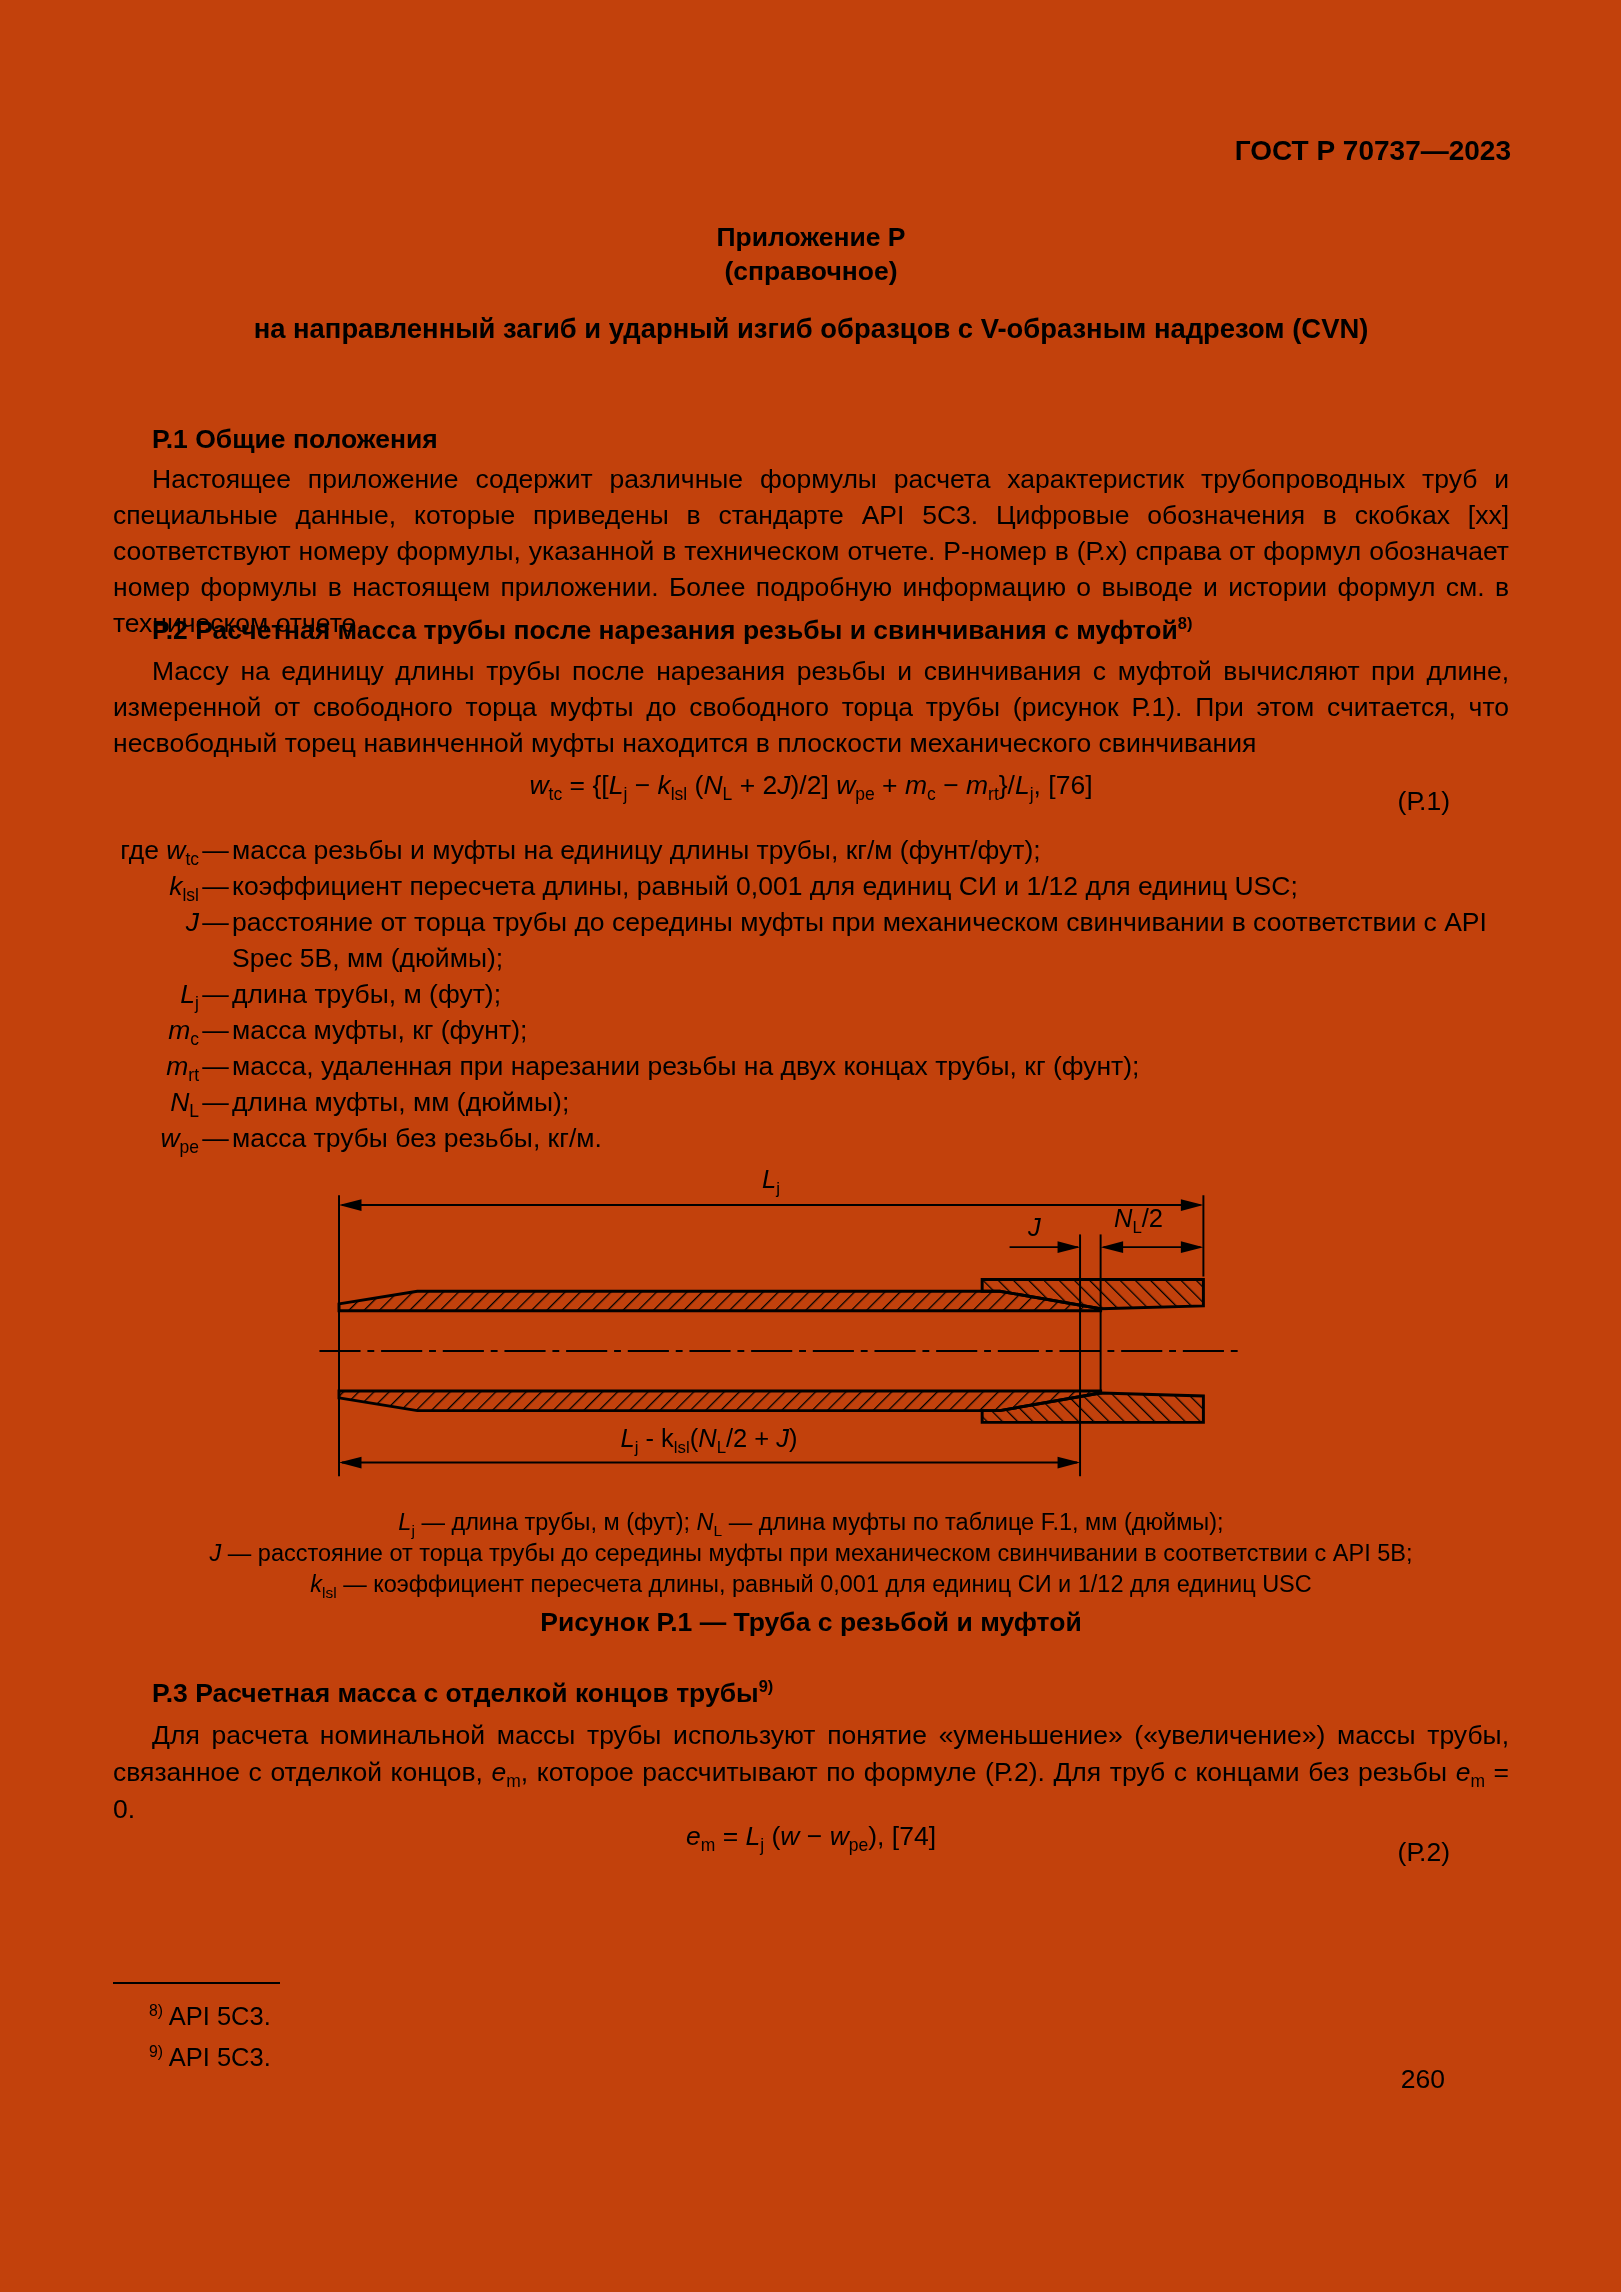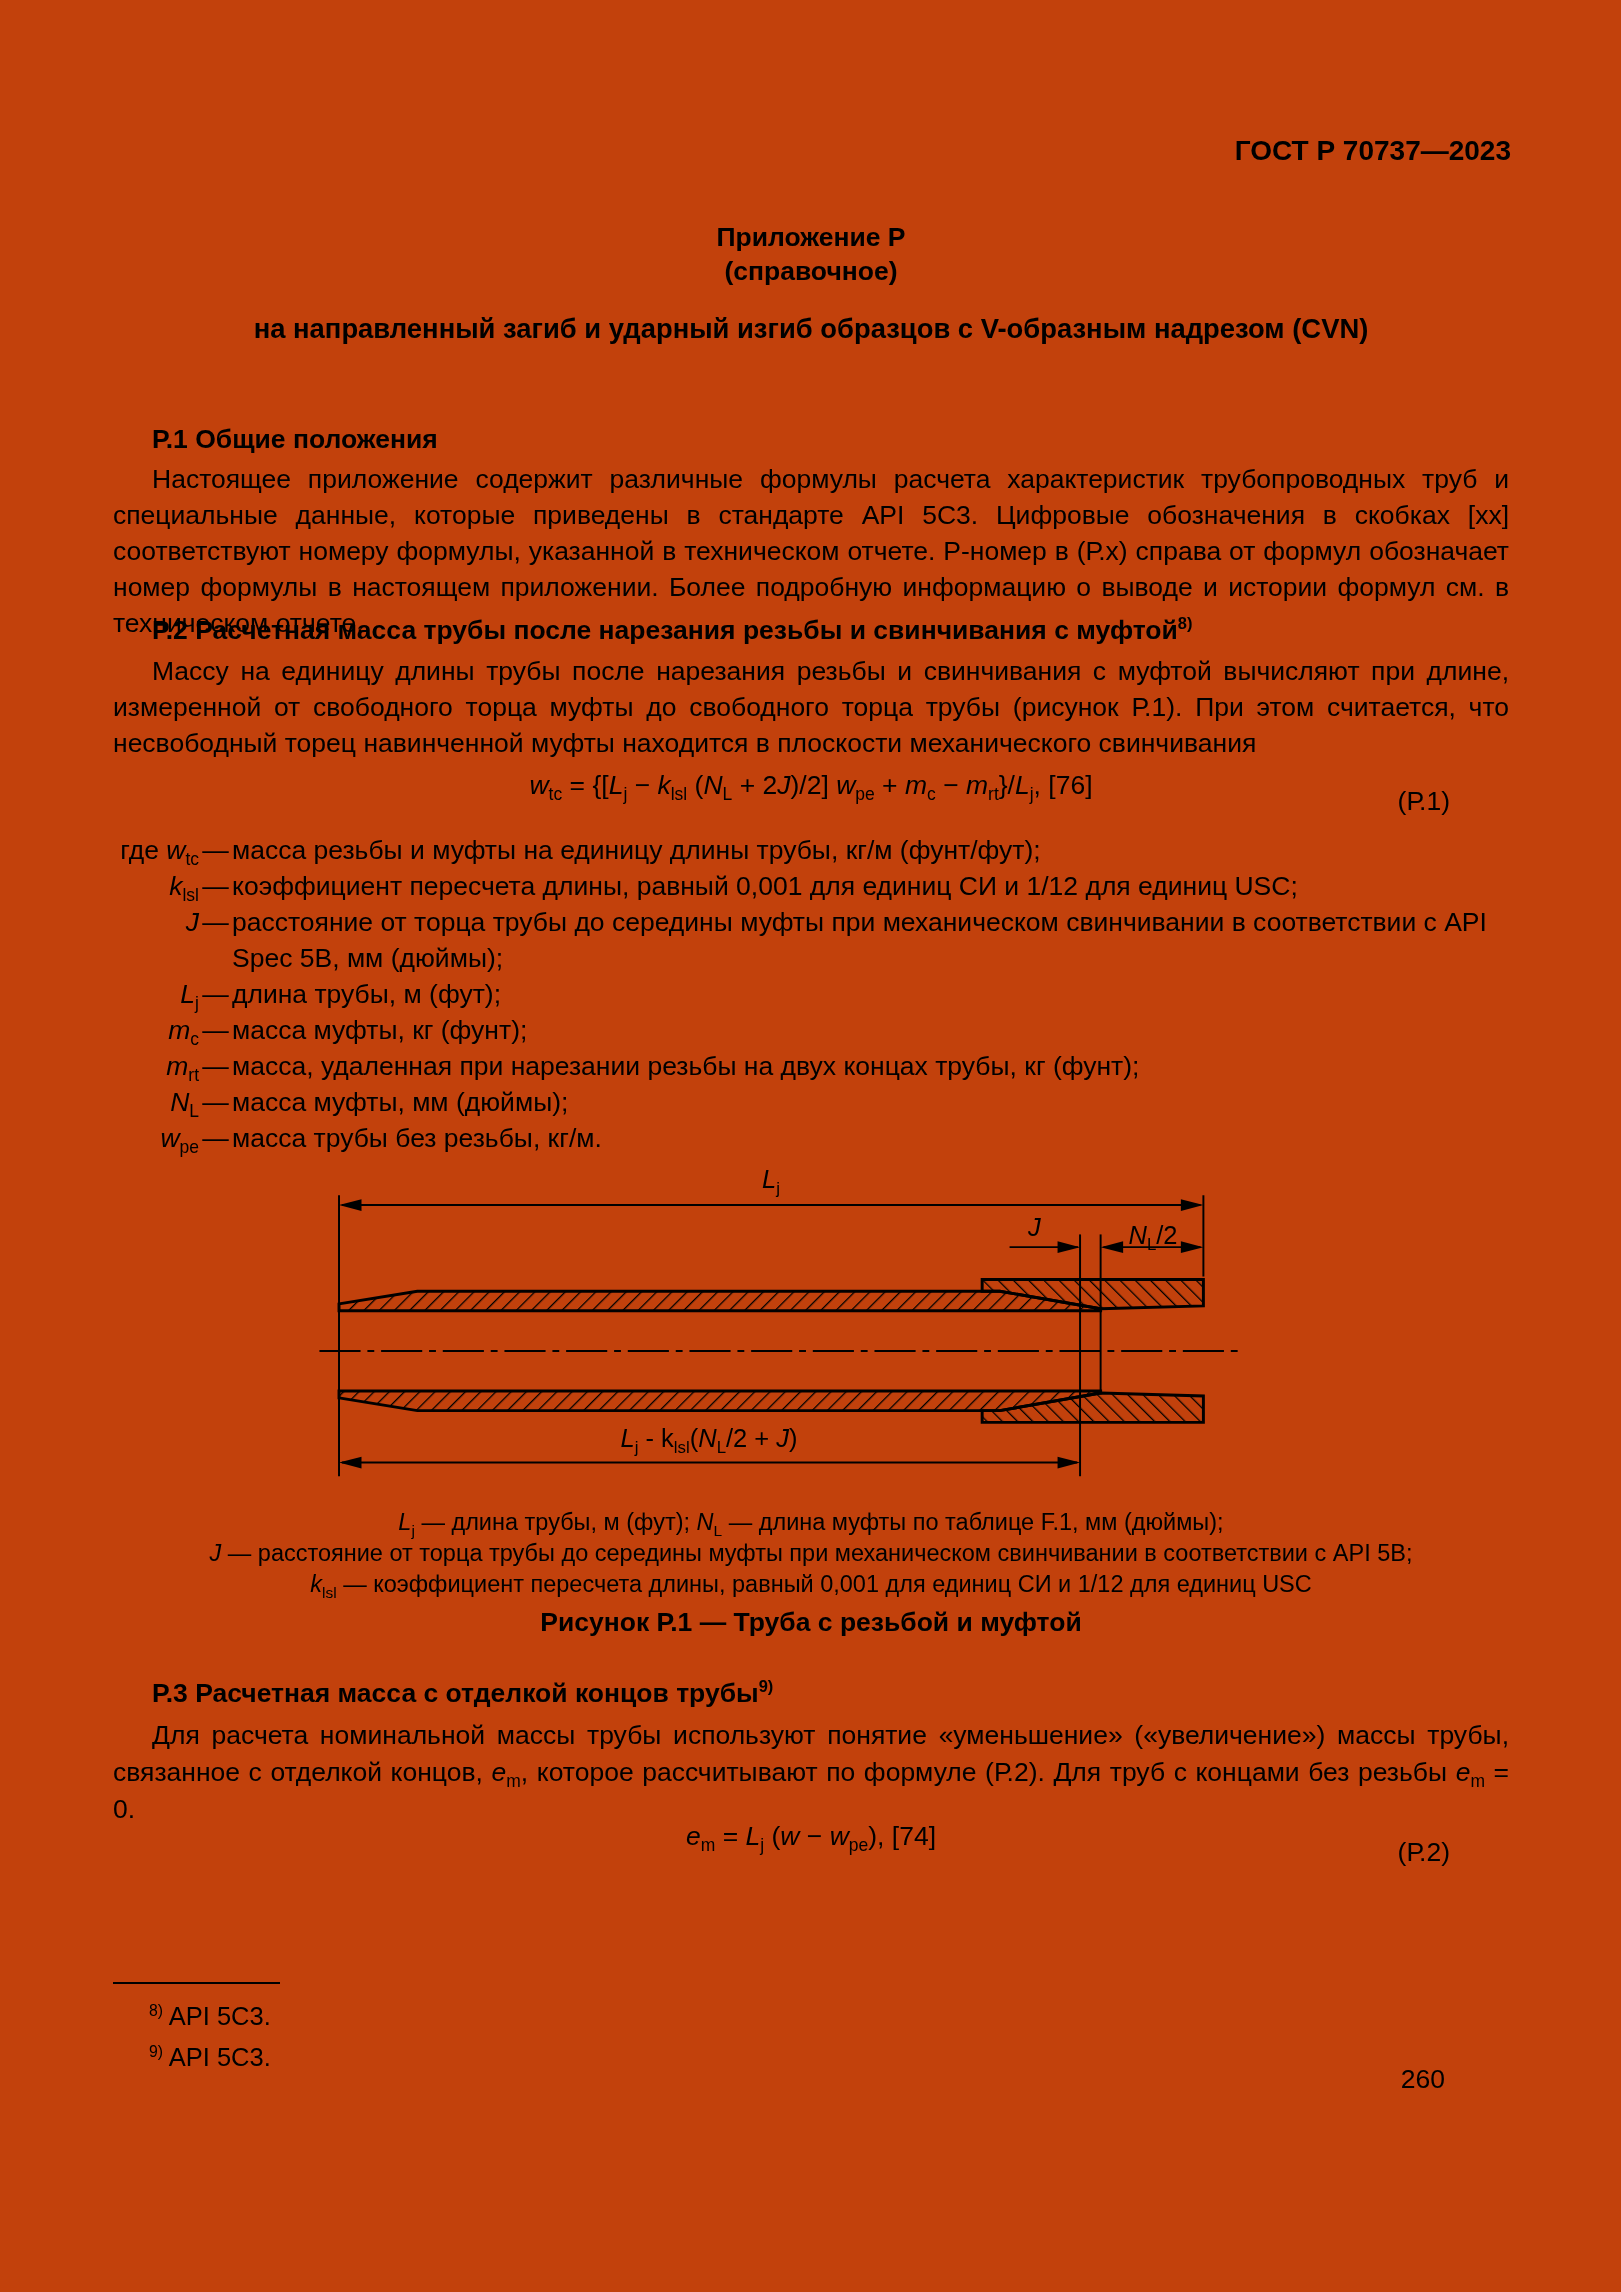--- a/index.html
+++ b/index.html
@@ -46,21 +46,21 @@
     display:grid;
     grid-template-columns:86px 33px 1fr;
     line-height:36px;
   }
   .def-term{text-align:right;white-space:nowrap;}
   .def-dash{text-align:center;}
   .figure-wrap{top:1161px;left:314px;width:980px;height:325px;}
   .fig-label{position:absolute;white-space:nowrap;font-size:25.5px;}
   .lbl-lj{top:3.9px;left:418px;width:78px;text-align:center;}
   .lbl-j{top:52px;left:714px;}
-  .lbl-nl2{top:60px;left:800px;width:78px;text-align:center;}
+  .lbl-nl2{top:43px;left:800px;width:78px;text-align:left;}
   .lbl-bottom{top:263px;left:199px;width:392px;text-align:center;}
   .fig-captions{top:1507px;left:113px;width:1396px;text-align:center;
     font-size:23.5px;line-height:31px;}
   .fig-caption-name{top:1607px;left:113px;width:1396px;text-align:center;font-weight:bold;}
   .fn-rule{top:1982px;left:113px;width:167px;border-top:2.9px solid #000;height:0;}
   .footnote{left:149px;line-height:41px;font-size:25.5px;}
   .fn-8{top:1996px;}
   .fn-9{top:2037px;}
   .page-number{top:2064px;right:176px;font-size:26.5px;}
 </style>
@@ -116,21 +116,21 @@
         <span class="def-text">масса муфты, кг (фунт);</span>
     </div>
     <div class="def-row">
       <span class="def-term"><i>m</i><sub>rt</sub></span>
         <span class="def-dash">—</span>
         <span class="def-text">масса, удаленная при нарезании резьбы на двух концах трубы, кг (фунт);</span>
     </div>
     <div class="def-row">
       <span class="def-term"><i>N</i><sub>L</sub></span>
         <span class="def-dash">—</span>
-        <span class="def-text">масса муфты, мм (дюймы);</span>
+        <span class="def-text">длина муфты, мм (дюймы);</span>
     </div>
     <div class="def-row">
       <span class="def-term"><i>w</i><sub>pe</sub></span>
         <span class="def-dash">—</span>
         <span class="def-text">масса трубы без резьбы, кг/м.</span>
     </div>
   </div>
 
   <div class="abs figure-wrap">
     <svg width="980" height="325" viewBox="0 0 1000 332">

